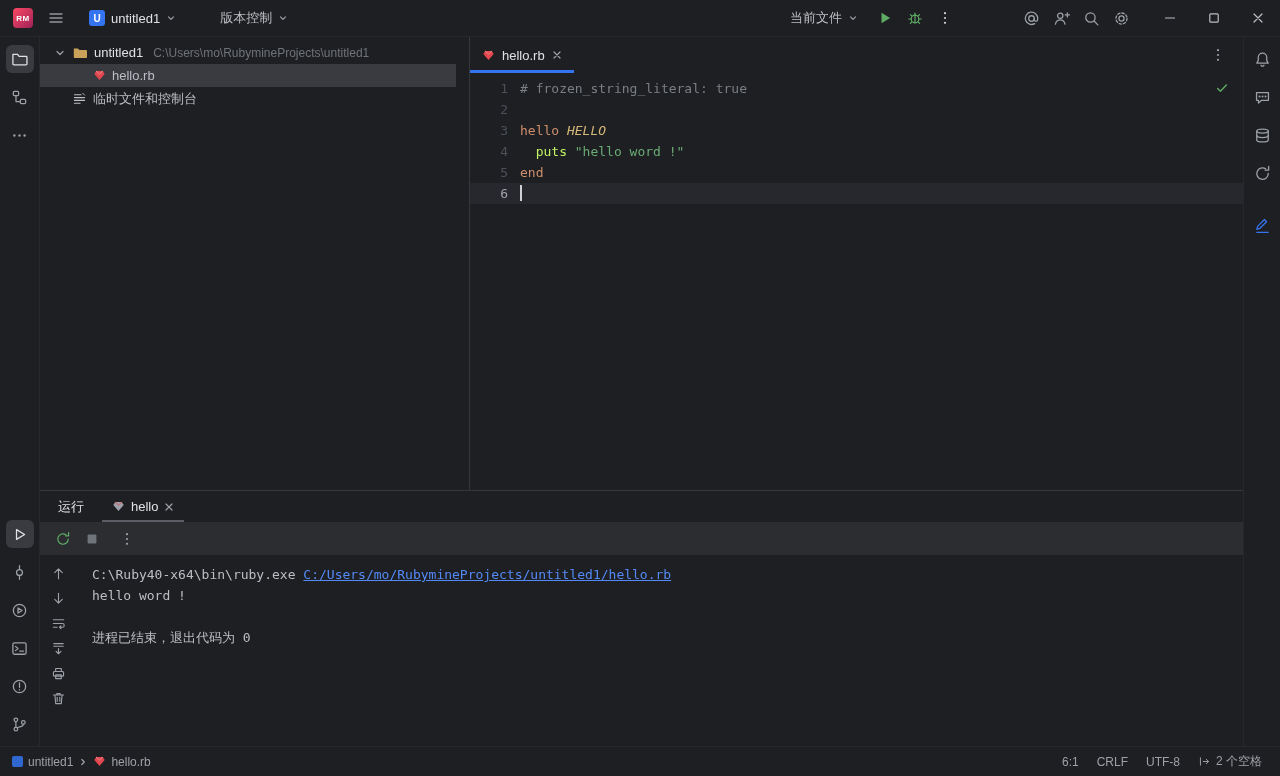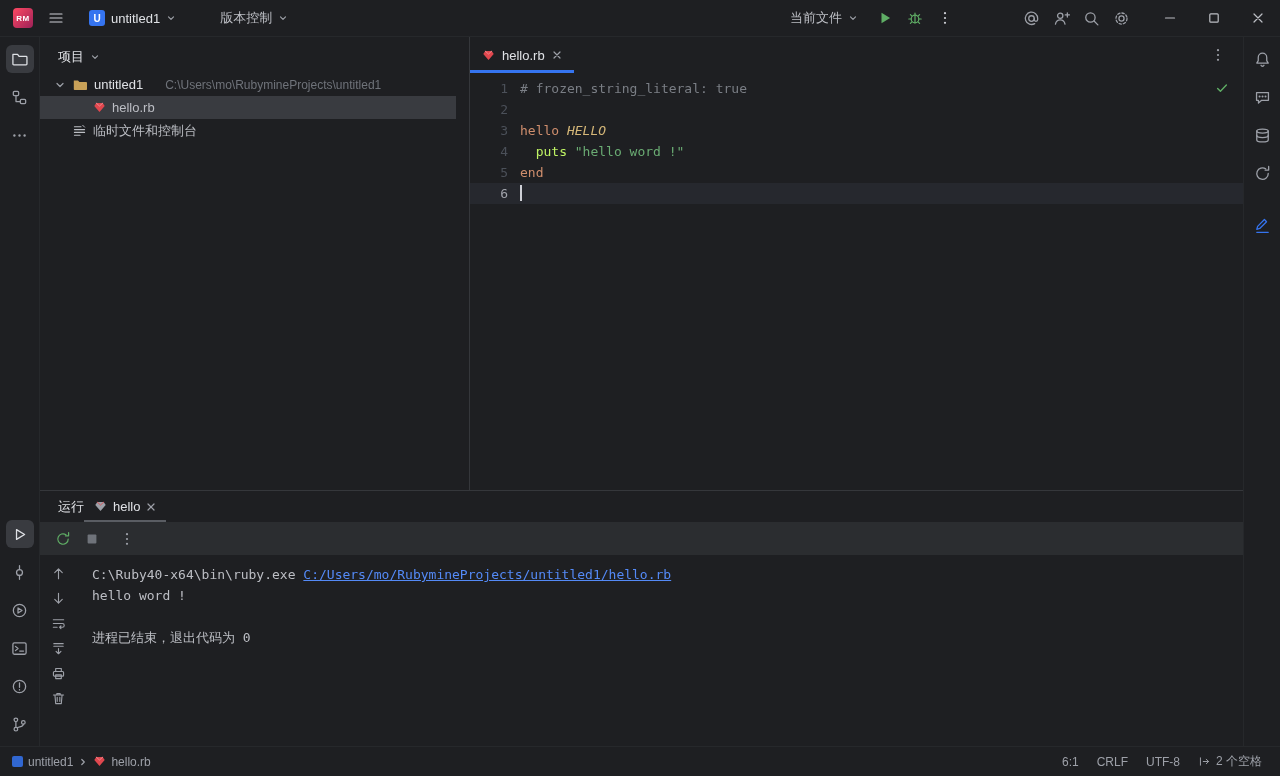--- a/index.html
+++ b/index.html
@@ -36,21 +36,21 @@
   
   .project-panel{flex:0 0 430px;border-right:1px solid #35373b;display:flex;flex-direction:column;padding-top:4px}
   .pp-header{height:32px;display:flex;align-items:center;gap:6px;padding-left:18px;color:#dfe1e5}
   .tree{display:flex;flex-direction:column}
   .tree-row{height:23px;display:flex;align-items:center;gap:6px;white-space:nowrap}
   .tree-row.selected{background:#393b40;margin-right:13px}
   .indent1{padding-left:14px}
   .indent2{padding-left:53px}
   .indent2b{padding-left:32px}
   .t-name{color:#dfe1e5}
-  .t-path{color:#6f737a;font-size:12px;margin-left:16px}
+  .t-path{color:#6f737a;font-size:12px;margin-left:4px}
   .t-label{color:#bcbec4}
 
   
   .editor{flex:1;display:flex;flex-direction:column;min-width:0;background:#1e1f22}
   .tab-bar{flex:0 0 36px;display:flex;align-items:center;padding-right:10px}
   .tab{height:36px;display:flex;align-items:center;gap:7px;padding:0 12px;position:relative;color:#dfe1e5}
   .tab.active::after{content:"";position:absolute;left:0;right:0;bottom:0;height:3px;background:#3574f0}
   .tab-close{color:#9da0a8;display:flex;align-items:center}
   .tab-sp{flex:1}
   .code-area{flex:1;position:relative;padding-top:5px;font-family:"DejaVu Sans Mono",monospace;font-size:13px;line-height:21px;overflow:hidden}
@@ -62,21 +62,21 @@
   .tok-comment{color:#7a7e85;}
   .tok-kw{color:#cf8e6d}
   .tok-class{color:#d5b778;font-style:italic}
   .tok-str{color:#6aab73}
   .tok-plain{color:#bef264}
   .caret{display:inline-block;width:1.5px;height:16px;background:#ced0d6;vertical-align:text-bottom}
   .editor-check{position:absolute;top:8px;right:14px;color:#5fad65}
 
   
   .run-panel{flex:0 0 256px;border-top:1px solid #35373b;display:flex;flex-direction:column;background:#1e1f22}
-  .rp-header{flex:0 0 31px;display:flex;align-items:center;padding-left:18px;}
+  .rp-header{flex:0 0 31px;display:flex;align-items:center;padding-left:18px;gap:18px}
   .rp-title{color:#dfe1e5}
   .rp-tab{height:31px;display:flex;align-items:center;gap:6px;padding:0 10px;position:relative;color:#dfe1e5}
   .rp-tab::after{content:"";position:absolute;left:0;right:0;bottom:0;height:2px;background:#5a5d63}
   .rp-toolbar{flex:0 0 33px;background:#2b2d30;display:flex;align-items:center;padding-left:9px;gap:2px}
   .rt-btn{width:27px;height:27px;border-radius:4px;display:flex;align-items:center;justify-content:center;color:#9da0a8}
   .rp-body{flex:1;display:flex;min-height:0}
   .rp-strip{flex:0 0 36px;display:flex;flex-direction:column;align-items:center;padding-top:6px;gap:1px}
   .rs-btn{width:24px;height:24px;border-radius:4px;display:flex;align-items:center;justify-content:center;color:#9da0a8}
   .console{flex:1;font-family:"DejaVu Sans Mono",monospace;font-size:13px;line-height:21px;padding:9px 0 0 16px;color:#bcbec4}
   .c-line{height:21px;white-space:pre}
@@ -244,26 +244,20 @@
             <circle cx="11.6" cy="6" r="1.7"></circle>
             <path d="M4.6 5.3v5.4M11.6 7.7c0 2.4-3.4 2.2-5.4 3.2"></path>
           </svg>
       </button>
     </nav>
 
     <div class="center">
       <div class="upper">
 
         <aside class="project-panel">
-          <div class="pp-header">
-            <span>项目</span>
-            <svg class="chev" width="10" height="10" viewBox="0 0 10 10">
-                <path d="M2.5 3.8L5 6.3l2.5-2.5"></path>
-              </svg>
-          </div>
           <div class="tree">
             <div class="tree-row indent1">
               <svg class="chev" width="12" height="12" viewBox="0 0 12 12">
                   <path d="M3 4.5l3 3 3-3"></path>
                 </svg>
               <svg width="16" height="16" viewBox="0 0 16 16">
                   <path d="M1.8 3.4h4.2l1.4 1.7h6.8a.8.8 0 0 1 .8.8v6.3a.8.8 0 0 1-.8.8H2.6a.8.8 0 0 1-.8-.8z" fill="#c9a158" stroke="none"></path>
                 </svg>
               <span class="t-name">untitled1</span>
               <span class="t-path">C:\Users\mo\RubymineProjects\untitled1</span>

